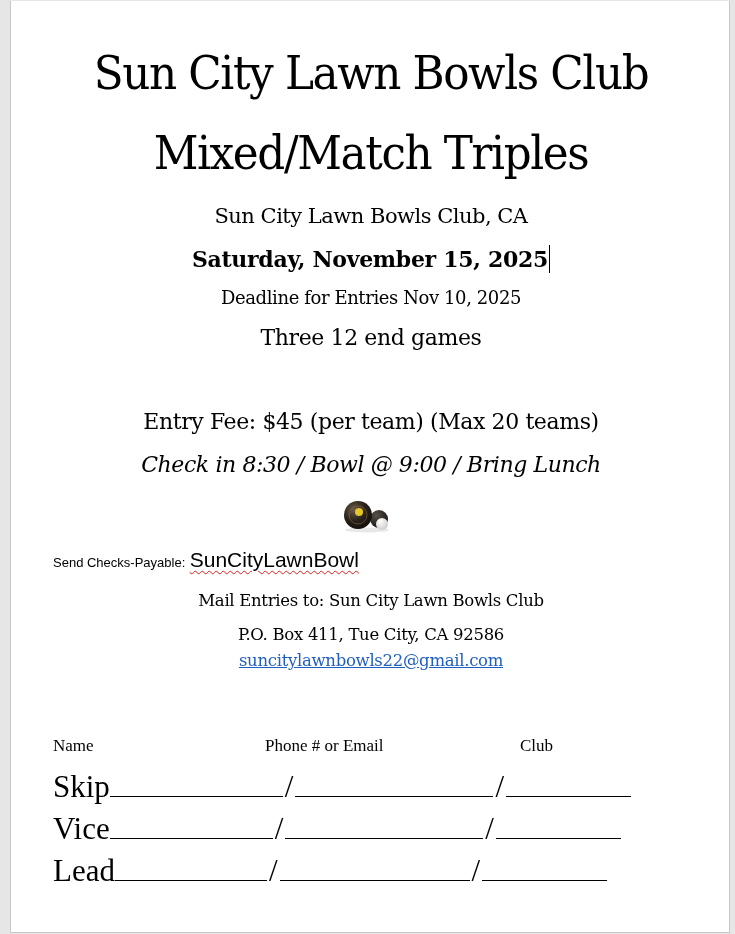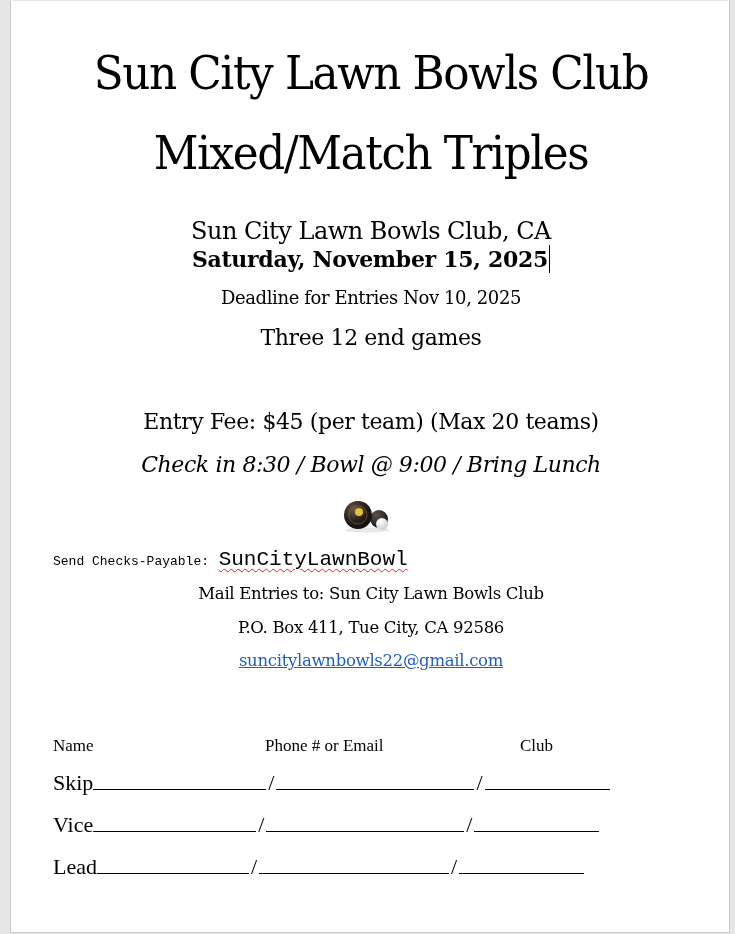--- a/index.html
+++ b/index.html
@@ -17,52 +17,52 @@
       border-right: 1px solid #c8c8c8;
       border-bottom: 1px solid #c8c8c8;
       box-sizing: border-box;
     }
     .line {
       position: absolute; left: 0; width: 720px; text-align: center;
       white-space: nowrap;
       font-family: "DejaVu Serif", serif;
     }
     .title { font-size: 47px; letter-spacing: -1.5px; transform: scaleX(0.93); transform-origin: center; }
-    .sub1 { font-size: 24px; letter-spacing: -0.5px; margin-top: 13px; }
+    .sub1 { font-size: 21px; letter-spacing: -0.5px; }
     .date { font-size: 22px; font-weight: bold; letter-spacing: -0.3px; }
     .caret { display: inline-block; width: 1px; height: 28px; background: #000; vertical-align: -6px; margin-left: 1px; }
     .deadline { font-size: 18px; letter-spacing: -0.4px; }
     .big { font-size: 22px; letter-spacing: -0.4px; }
     .bowls-img { position: absolute; left: 331px; top: 498px; width: 50px; height: 34px; }
     .checks {
       position: absolute; left: 42px; top: 547px; white-space: nowrap;
-      font-family: Liberation Mono, monospace;
+      font-family: Liberation Sans, sans-serif;
     }
     .checks .small { font-size: 13px; }
     .checks .payee {
       font-size: 21px;
       text-decoration: underline wavy #e02020;
       text-decoration-thickness: 1px;
       text-underline-offset: 3px;
     }
-    .mail { font-size: 16.5px; letter-spacing: -0.3px; }
+    .mail { font-size: 16.5px; letter-spacing: -0.3px; margin-top: 7px; }
     .email { font-size: 16.5px; color: #1f5fc0; text-decoration: underline; letter-spacing: -0.3px; }
     .notice {
       position: absolute; left: 42px; top: 682px; width: 650px;
       font-family: "Liberation Serif", serif; font-size: 15.5px; line-height: 21px;
       letter-spacing: -0.1px;
     }
     .hdr {
       position: absolute; top: 735px;
       font-family: "Liberation Serif", serif; font-size: 17px;
       white-space: nowrap;
     }
     .row {
       position: absolute; left: 42px;
-      font-family: "Liberation Serif", serif; font-size: 22px;
+      font-family: "Liberation Serif", serif; font-size: 31px;
       white-space: nowrap;
     }
     .blank { display: inline-block; border-bottom: 1.5px solid #000; height: 20px; vertical-align: baseline; }
     .slash { display: inline-block; margin: 0 2px; }
   </style>
 </head>
 <body>
 
 <div class="page">
 

